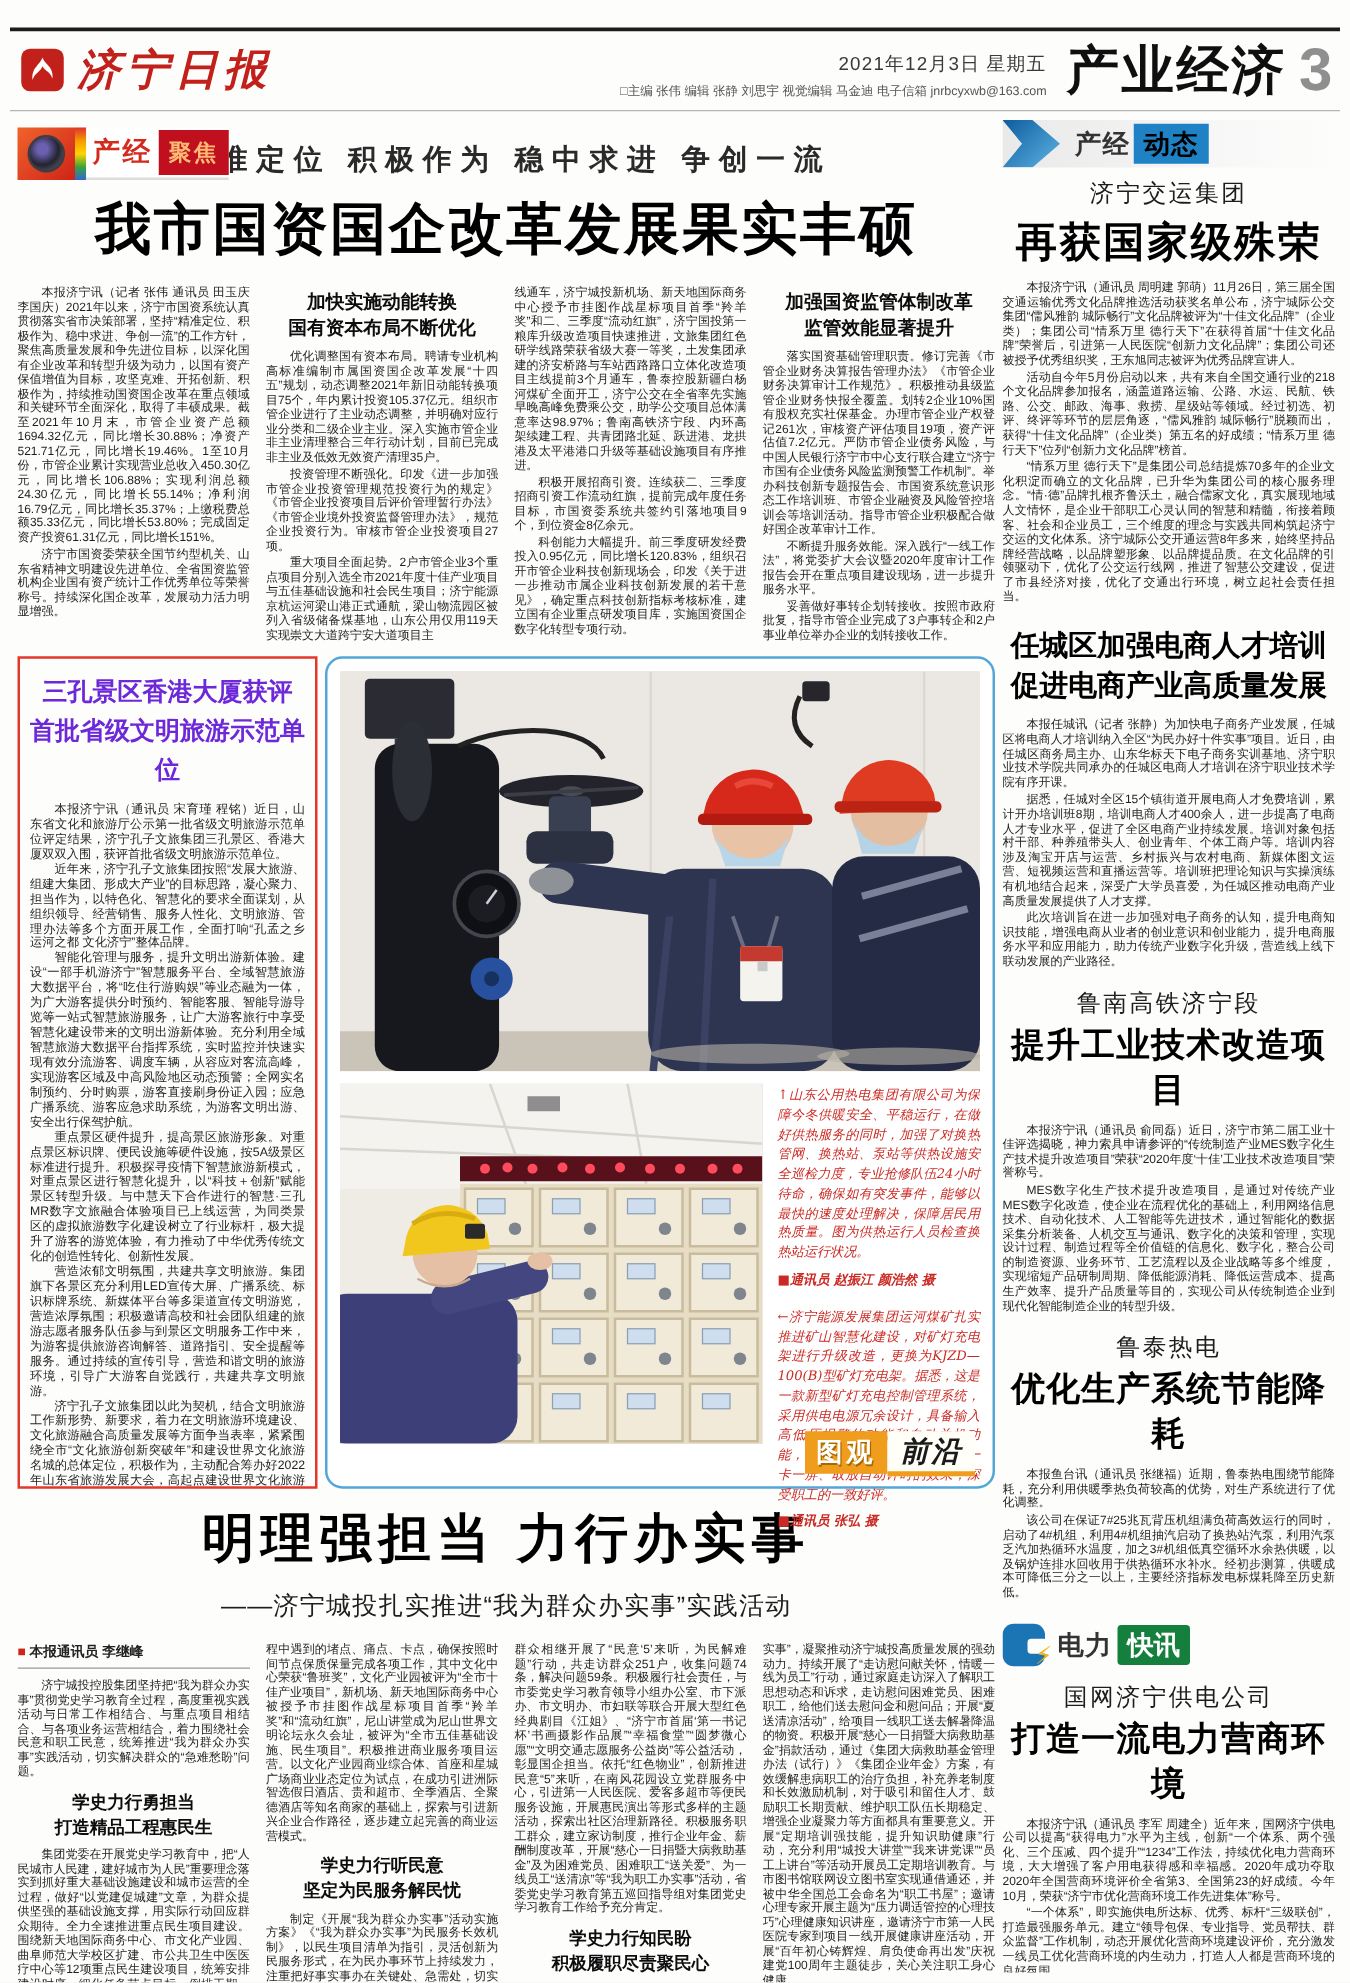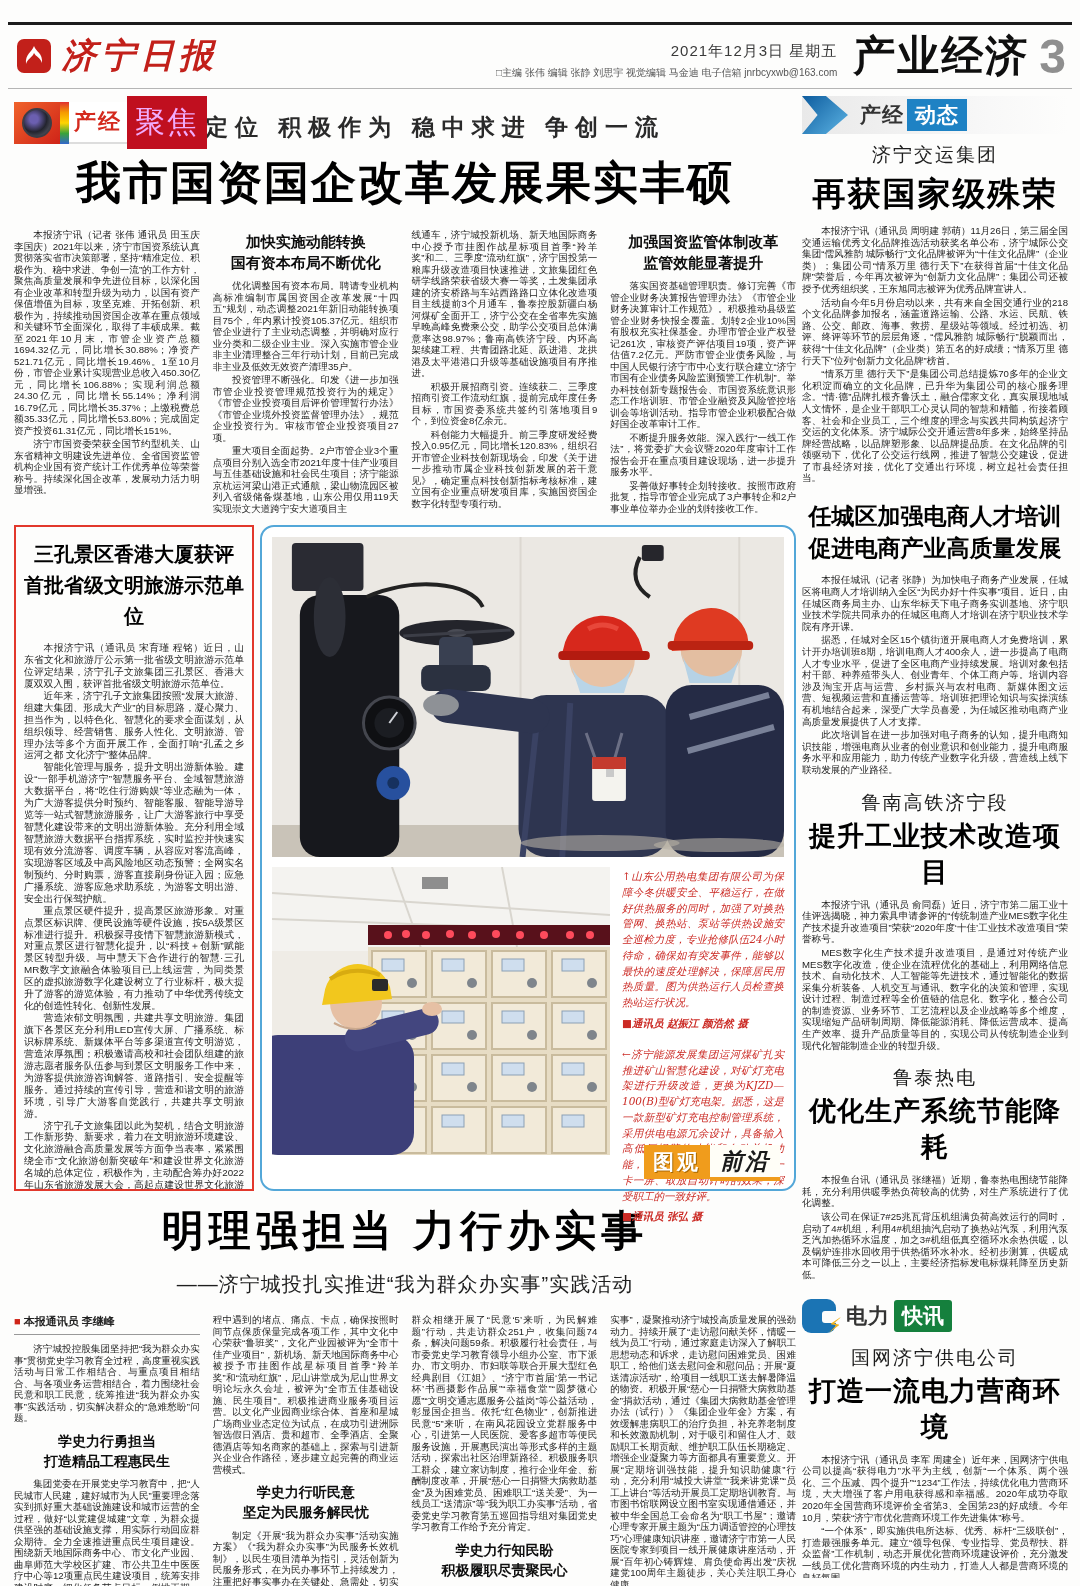--- a/index.html
+++ b/index.html
@@ -24,33 +24,33 @@
   .left-region { position:absolute; left:14px; top:96px; width:782px; }
   .rail { position:absolute; left:802px; top:96px; width:266px; height:1482px; overflow:hidden; }
 
   
   .focus-badge { position:absolute; left:0; top:6px; height:42px; display:flex; align-items:stretch; }
   .fb-lens { width:46px; background:linear-gradient(135deg,#f0632b,#cf2318); display:flex; align-items:center; justify-content:center; }
   .fb-circle { width:30px; height:30px; border-radius:50%; background:radial-gradient(circle at 38% 35%,#6b5fb0 0 18%,#23242e 55%,#4a4c57 80%,#15161c 100%); border:2px solid #3c3d46; }
   .fb-rainbow { width:9px; background:linear-gradient(180deg,#e03030,#f59a00,#ffd400,#3aa33a,#3366cc); }
   .fb-text { display:flex; align-items:center; background:#fff; border-bottom:2px solid #ddd; }
   .fb-t1 { color:#d42a1e; font-weight:900; font-size:22px; padding:0 5px; letter-spacing:2px; }
-  .fb-t2 { background:#c00f1f; color:#f0abfc; font-weight:400; font-size:30px; padding:6px 8px; letter-spacing:2px; }
+  .fb-t2 { background:#c00f1f; color:#fdba74; font-weight:700; font-size:18px; padding:6px 8px; letter-spacing:2px; }
 
   .focus-kicker { text-align:center; font-size:23px; color:#2a2a2a; letter-spacing:7px; padding-top:16px; font-weight:600; }
   .focus-headline { text-align:center; font-size:45px; font-weight:900; color:#000; letter-spacing:2px; margin-top:10px; margin-bottom:16px; }
 
   .focus-cols { display:flex; gap:13px; height:288px; overflow:hidden; }
   .fcol { flex:1; min-width:0; }
   .fcol p, .news-p { font-size:9.6px; line-height:1.2; text-align:justify; color:#1e1e1e; text-indent:2em; margin-bottom:2px; }
   .fcol-sub { font-weight:900; text-align:center; font-size:15px; line-height:1.4; color:#0d0d0d; margin:2px 0 7px; }
 
   .mid-row { display:flex; gap:6px; margin-top:8px; height:666px; }
   .sankong-box { width:240px; flex:none; border:2px solid #e2382c; padding:12px 8px 8px; overflow:hidden; background:#fdfdfc; }
-  .sk-headline { text-align:center; font-size:20px; font-weight:900; line-height:1.55; margin-bottom:10px; color:#000000; }
+  .sk-headline { text-align:center; font-size:20px; font-weight:900; line-height:1.55; margin-bottom:10px; color:#6d28d9; }
   .sankong-box p { font-size:9.8px; line-height:1.22; text-indent:2em; text-align:justify; color:#1e1e1e; }
 
   .photo-panel { flex:1; border:2px solid #53a7d8; border-radius:14px; padding:10px; position:relative; background:#fff; }
   .photo1 { height:320px; position:relative; overflow:hidden; background:#e9e6e1; }
   .photo-row { display:flex; margin-top:10px; }
   .photo2 { width:338px; flex:none; height:288px; background:#d8d3ca; overflow:hidden; }
   .captions { flex:1; min-width:0; padding:2px 0 0 12px; }
   .caption { color:#cb2a24; font-size:10.5px; line-height:1.5; font-family:"DejaVu Serif","Liberation Serif",serif; font-style:italic; text-align:justify; }
   .cap-credit { color:#cb2a24; font-size:10.5px; font-family:"DejaVu Serif",serif; font-style:italic; font-weight:bold; text-align:left; margin:6px 4px 16px 0; }
   .panel-badge { position:absolute; right:14px; bottom:8px; display:flex; align-items:flex-start; }
@@ -64,21 +64,21 @@
   .ml-col { flex:1; min-width:0; }
   .ml-col p { font-size:9.6px; line-height:1.2; text-indent:2em; text-align:justify; color:#1e1e1e; margin-bottom:2px; }
   .ml-byline { font-size:11px; font-weight:bold; color:#222; border-bottom:1px solid #999; padding-bottom:5px; margin-bottom:8px; }
   .red-sq { color:#cf2418; margin-right:3px; }
   .ml-sub-h { font-weight:900; text-align:center; font-size:14px; line-height:1.45; margin:7px 0; color:#0d0d0d; }
 
   
   .rail-badge { display:flex; align-items:center; height:38px; background:linear-gradient(90deg,#e9e9e9,#f8f8f8 70%,#fdfdfc); margin-bottom:6px; }
   .rb-arrow { width:46px; height:38px; background:linear-gradient(135deg,#0d5c9e,#5db4e4); clip-path:polygon(0 0,52% 0,100% 50%,52% 100%,0 100%,34% 50%); }
   .rb-t1 { font-size:21px; font-weight:900; color:#333; margin:0 3px 0 12px; letter-spacing:1px; }
-  .rb-t2 { font-size:21px; font-weight:900; color:#ffffff; background:#1e82c4; padding:2px 8px; letter-spacing:1px; }
+  .rb-t2 { font-size:21px; font-weight:900; color:#000000; background:#1e82c4; padding:2px 8px; letter-spacing:1px; }
   .rail-kicker { text-align:center; font-size:19px; color:#1d1d1d; margin-top:8px; letter-spacing:2px; }
   .rail-h1 { text-align:center; font-size:33px; font-weight:900; color:#000; letter-spacing:2px; margin:4px 0 8px; }
   .rail-h2 { text-align:center; font-size:23px; font-weight:900; line-height:1.4; color:#000; margin:16px 0 10px; }
   .rail-h3 { text-align:center; font-size:27px; font-weight:900; color:#000; letter-spacing:1px; margin:2px 0 9px; }
   .rail p { font-size:9.6px; line-height:1.21; text-indent:2em; text-align:justify; color:#1e1e1e; margin-bottom:2px; }
   .power-badge { display:flex; align-items:center; height:42px; margin:14px 0 4px; }
   .pw-icon { position:relative; width:34px; height:34px; margin-right:10px; }
   .pw-sq { position:absolute; inset:0; border-radius:9px; background:#1b74b4; }
   .pw-cut { position:absolute; right:-2px; top:12px; width:16px; height:12px; background:#fdfdfc; border-radius:3px; }
   .pw-bolt { position:absolute; right:-6px; bottom:-4px; color:#f2b31c; font-size:20px; font-weight:bold; }
@@ -361,21 +361,21 @@
 
   <div class="rail">
     <div class="rail-badge">
       <div class="rb-arrow"></div>
       <span class="rb-t1">产经</span>
       <span class="rb-t2">动态</span>
     </div>
 
     <div class="rail-kicker">济宁交运集团</div>
     <div class="rail-h1">再获国家级殊荣</div>
-    <p>本报济宁讯（通讯员 周明建 郭萌）11月26日，第三届全国交通运输优秀文化品牌推选活动获奖名单公布，济宁城际公交集团“儒风雅韵 城际畅行”文化品牌被评为“十佳文化品牌”（企业类）；集团公司“情系万里 德行天下”在获得首届“十佳文化品牌”荣誉后，今年再次被评为“创新力文化品牌”；集团公司还被授予优秀组织奖，王东旭同志被评为优秀品牌宣讲人。</p>
+    <p>本报济宁讯（通讯员 周明建 郭萌）11月26日，第三届全国交通运输优秀文化品牌推选活动获奖名单公布，济宁城际公交集团“儒风雅韵 城际畅行”文化品牌被评为“十佳文化品牌”（企业类）；集团公司“情系万里 德行天下”在获得首届“十佳文化品牌”荣誉后，引进第一人民医院“创新力文化品牌”；集团公司还被授予优秀组织奖，王东旭同志被评为优秀品牌宣讲人。</p>
     <p>活动自今年5月份启动以来，共有来自全国交通行业的218个文化品牌参加报名，涵盖道路运输、公路、水运、民航、铁路、公交、邮政、海事、救捞、星级站等领域。经过初选、初评、终评等环节的层层角逐，“儒风雅韵 城际畅行”脱颖而出，获得“十佳文化品牌”（企业类）第五名的好成绩；“情系万里 德行天下”位列“创新力文化品牌”榜首。</p>
     <p>“情系万里 德行天下”是集团公司总结提炼70多年的企业文化积淀而确立的文化品牌，已升华为集团公司的核心服务理念。“情·德”品牌扎根齐鲁沃土，融合儒家文化，真实展现地域人文情怀，是企业干部职工心灵认同的智慧和精髓，衔接着顾客、社会和企业员工，三个维度的理念与实践共同构筑起济宁交运的文化体系。济宁城际公交开通运营8年多来，始终坚持品牌经营战略，以品牌塑形象、以品牌提品质。在文化品牌的引领驱动下，优化了公交运行线网，推进了智慧公交建设，促进了市县经济对接，优化了交通出行环境，树立起社会责任担当。</p>
 
     <div class="rail-h2">
       <span>任城区加强电商人才培训</span><br><span>促进电商产业高质量发展</span>
     </div>
     <p>本报任城讯（记者 张静）为加快电子商务产业发展，任城区将电商人才培训纳入全区“为民办好十件实事”项目。近日，由任城区商务局主办、山东华标天下电子商务实训基地、济宁职业技术学院共同承办的任城区电商人才培训在济宁职业技术学院有序开课。</p>
     <p>据悉，任城对全区15个镇街道开展电商人才免费培训，累计开办培训班8期，培训电商人才400余人，进一步提高了电商人才专业水平，促进了全区电商产业持续发展。培训对象包括村干部、种养殖带头人、创业青年、个体工商户等。培训内容涉及淘宝开店与运营、乡村振兴与农村电商、新媒体图文运营、短视频运营和直播运营等。培训班把理论知识与实操演练有机地结合起来，深受广大学员喜爱，为任城区推动电商产业高质量发展提供了人才支撑。</p>
     <p>此次培训旨在进一步加强对电子商务的认知，提升电商知识技能，增强电商从业者的创业意识和创业能力，提升电商服务水平和应用能力，助力传统产业数字化升级，营造线上线下联动发展的产业路径。</p>
 

